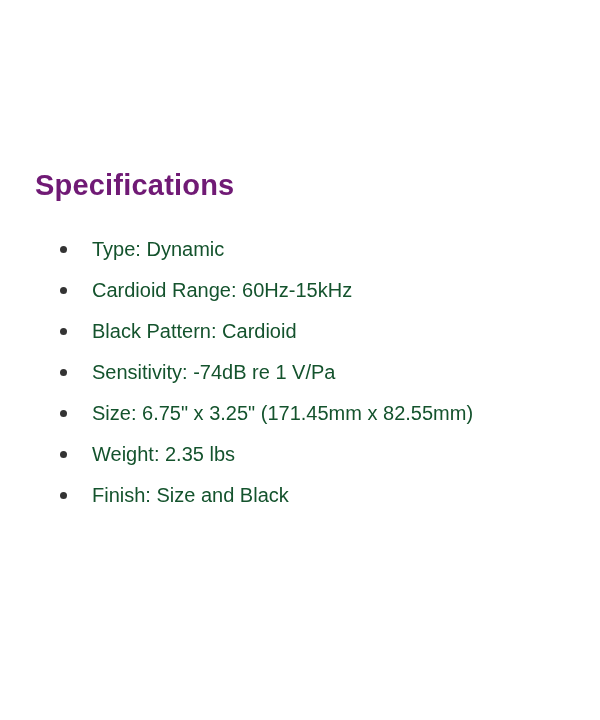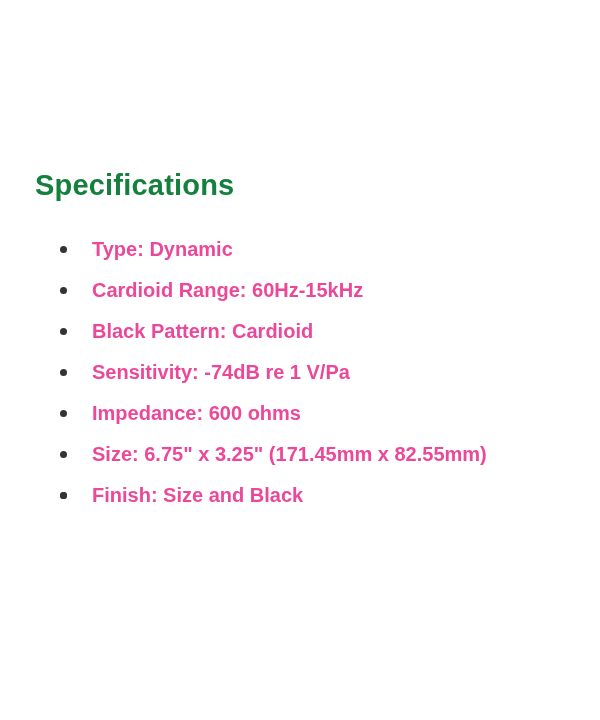--- a/index.html
+++ b/index.html
@@ -21,35 +21,34 @@
     box-sizing: border-box;
     padding-left: 35px;
     padding-right: 20px;
   }
   .specs-heading {
     margin: 0;
     padding-top: 165px;
     font-size: 29px;
     line-height: 40px;
     font-weight: 700;
-    color: #15803d;
+    color: #701a75;
     letter-spacing: 0.2px;
   }
   .specs-list {
     list-style: none;
     margin: 33px 0 0 0;
     padding: 0 0 0 57px;
   }
   .specs-list li {
     position: relative;
     font-size: 20px;
     line-height: 23px;
     margin-bottom: 18px;
-    color: #ec4899;
-    font-weight: bold;
+    color: #14532d;
   }
   .specs-list li .bullet {
     position: absolute;
     left: -32px;
     top: 8px;
     width: 7px;
     height: 7px;
     border-radius: 50%;
     background: #333333;
     display: block;
@@ -73,27 +72,24 @@
     <li>
       <span class="bullet"></span>
       <span>Black Pattern: Cardioid</span>
     </li>
     <li>
       <span class="bullet"></span>
       <span>Sensitivity: -74dB re 1 V/Pa</span>
     </li>
     <li>
       <span class="bullet"></span>
-      <span>Impedance: 600 ohms</span>
-    </li>
-    <li>
-      <span class="bullet"></span>
       <span>Size: 6.75" x 3.25" (171.45mm x 82.55mm)</span>
     </li>
     <li>
       <span class="bullet"></span>
+      <span>Weight: 2.35 lbs</span>
     </li>
     <li>
       <span class="bullet"></span>
       <span>Finish: Size and Black</span>
     </li>
   </ul>
 </div>
 
 </body></html>

